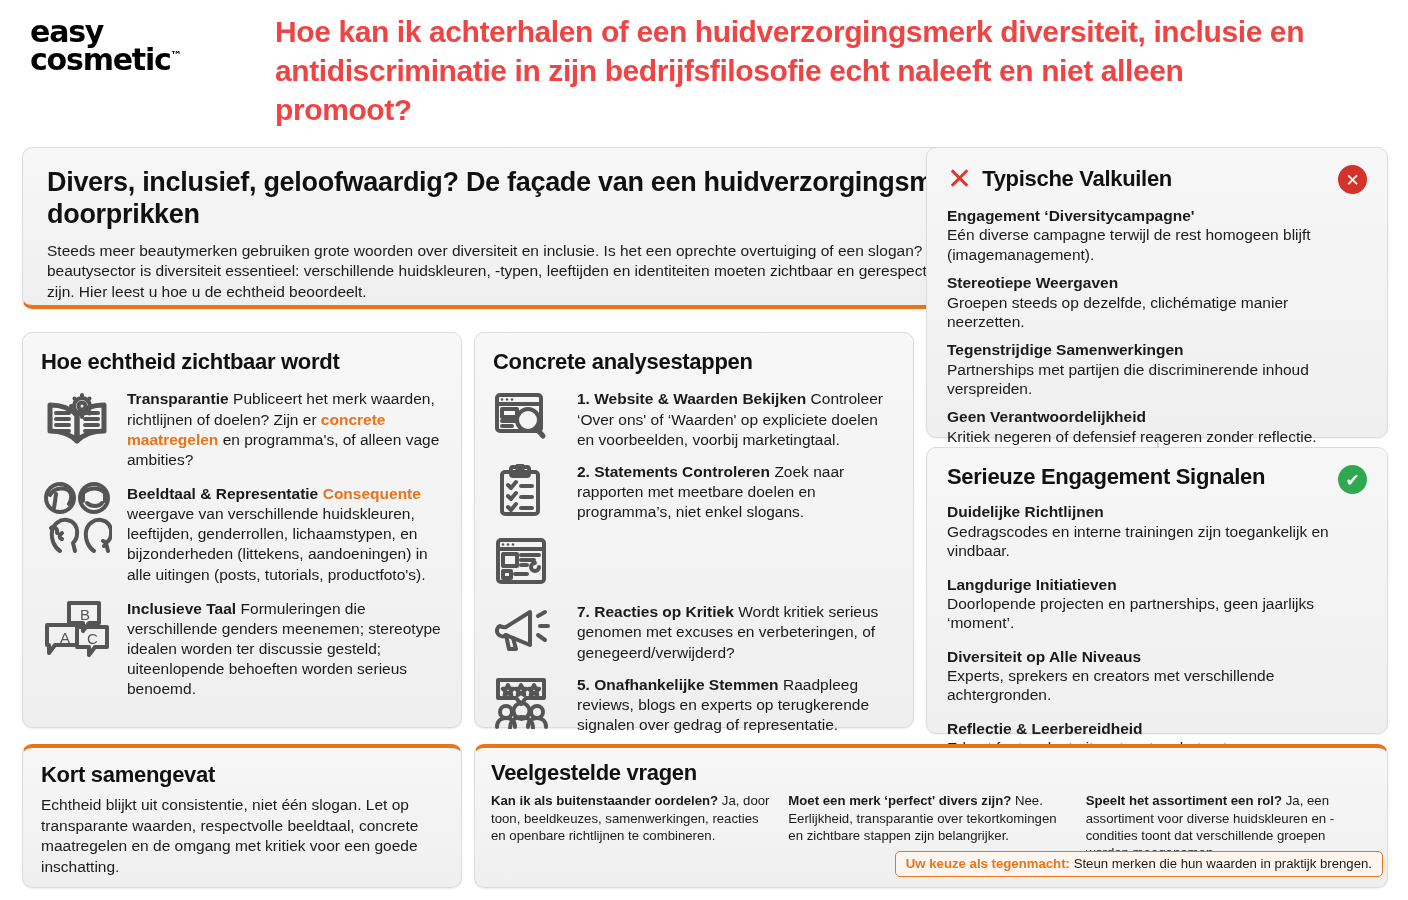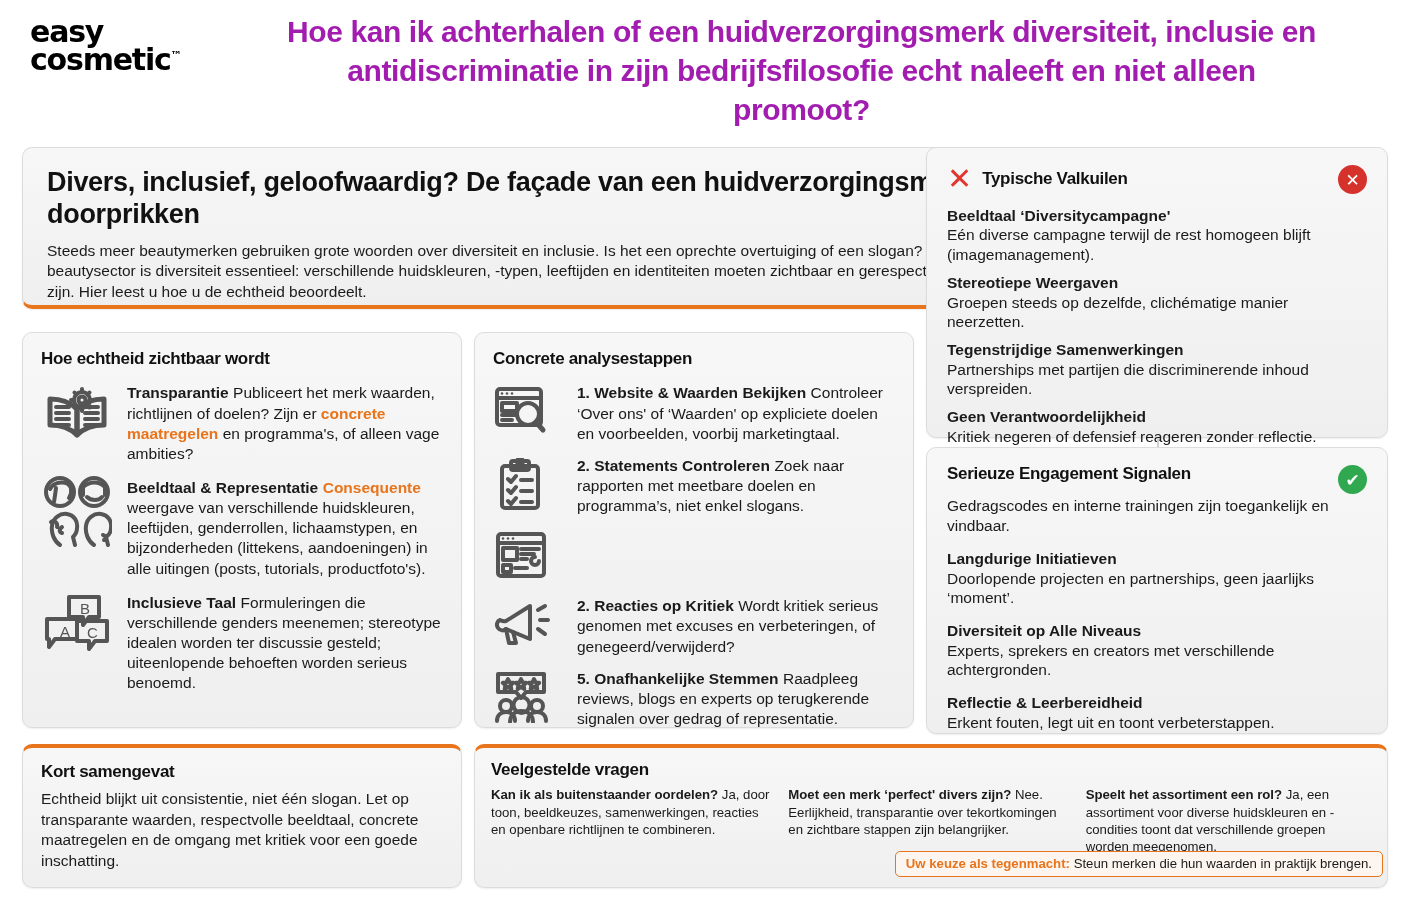--- a/index.html
+++ b/index.html
@@ -15,38 +15,38 @@
   
   .header { display: flex; align-items: flex-start; padding: 12px 20px 0 30px; height: 140px; }
   .logo { width: 245px; flex: 0 0 245px; padding-top: 6px; }
   .logo-text {
     font-family: "DejaVu Sans", sans-serif;
     font-weight: bold; font-size: 30px; line-height: 0.92;
     letter-spacing: -1.2px; color: #000;
   }
   .logo-tm { font-size: 11px; vertical-align: super; letter-spacing: 0; }
   .headline {
-    flex: 1; text-align: center; padding-right: 60px;
+    flex: 1; text-align: left; padding-right: 60px;
     font-size: 30px; font-weight: bold; line-height: 1.3;
-    color: #a21caf; letter-spacing: -0.4px;
+    color: #ef4444; letter-spacing: -0.4px;
   }
 
   
   .card {
     background: linear-gradient(180deg,#f7f7f7 0%, #efefef 100%);
     border: 1px solid #dcdcdc;
     border-radius: 10px;
     box-shadow: 0 1px 2px rgba(0,0,0,.07);
     position: absolute;
   }
   .card.orange-bottom { border-bottom: 4px solid #e8741c; }
   .card.orange-top { border-top: 4px solid #e8741c; }
 
   .card-title {
-    font-size: 17px; font-weight: bold; line-height: 1.2;
+    font-size: 22px; font-weight: bold; line-height: 1.2;
     letter-spacing: -0.3px; color: #111;
   }
   .card-title.big { font-size: 27px; }
   .body-text { font-size: 15.5px; line-height: 1.32; color: #1b1b1b; }
 
   
   #intro { left: 22px; top: 147px; width: 982px; height: 162px; padding: 18px 24px 14px 24px; }
   #intro .card-title { margin-bottom: 10px; }
 
   
@@ -123,21 +123,21 @@
     <div class="body-text">Steeds meer beautymerken gebruiken grote woorden over diversiteit en inclusie. Is het een oprechte overtuiging of een slogan? In de beautysector is diversiteit essentieel: verschillende huidskleuren, -typen, leeftijden en identiteiten moeten zichtbaar en gerespecteerd zijn. Hier leest u hoe u de echtheid beoordeelt.</div>
   </div>
 
   <div class="card" id="pitfalls">
     <div class="panel-head">
       <span class="x-glyph">✕</span>
       <span class="card-title">Typische Valkuilen</span>
       <span class="badge red">✕</span>
     </div>
     <div class="kv">
-      <span class="k">Beeldtaal ‘Diversitycampagne'</span>
+      <span class="k">Engagement ‘Diversitycampagne'</span>
       <span class="v">Eén diverse campagne terwijl de rest homogeen blijft (imagemanagement).</span>
     </div>
     <div class="kv">
       <span class="k">Stereotiepe Weergaven</span>
       <span class="v">Groepen steeds op dezelfde, clichématige manier neerzetten.</span>
     </div>
     <div class="kv">
       <span class="k">Tegenstrijdige Samenwerkingen</span>
       <span class="v">Partnerships met partijen die discriminerende inhoud verspreiden.</span>
     </div>
@@ -147,20 +147,21 @@
     </div>
   </div>
   <div class="connector"></div>
 
   <div class="card" id="signals">
     <div class="panel-head">
       <span class="card-title">Serieuze Engagement Signalen</span>
       <span class="badge green">✔</span>
     </div>
     <div class="kv">
+      <span class="k">Duidelijke Richtlijnen</span>
       <span class="v">Gedragscodes en interne trainingen zijn toegankelijk en vindbaar.</span>
     </div>
     <div class="kv">
       <span class="k">Langdurige Initiatieven</span>
       <span class="v">Doorlopende projecten en partnerships, geen jaarlijks ‘moment’.</span>
     </div>
     <div class="kv">
       <span class="k">Diversiteit op Alle Niveaus</span>
       <span class="v">Experts, sprekers en creators met verschillende achtergronden.</span>
     </div>
@@ -286,21 +287,21 @@
 
     <div class="item">
       <span class="ico">
         <svg width="56" height="48" viewBox="0 0 56 48">
           <path class="ln2" d="M6 20c-3 1-4 5-2 8s6 3 8 1l24 10V6L12 21c-2 1-4 0-6-1z"></path>
           <path class="ln2" d="M12 29l3 14h7l-3-11"></path>
           <path class="ln2" d="M44 10l7-4M46 20h8M44 29l7 5"></path>
         </svg>
       </span>
       <span class="txt">
-        <span class="t">2. Reacties op Kritiek</span>
+        <span class="t">7. Reacties op Kritiek</span>
         <span class="d">Wordt kritiek serieus genomen met excuses en verbeteringen, of genegeerd/verwijderd?</span>
       </span>
     </div>
 
     <div class="item">
       <span class="ico">
         <svg width="56" height="52" viewBox="0 0 56 52">
           <path class="ln2" d="M4 3h46v18H32l-5 6-5-6H4z"></path>
           <path class="ln2" d="M14 8l1.6 3.4 3.6.4-2.7 2.5.8 3.6-3.3-1.9-3.3 1.9.8-3.6L8.8 11.8l3.6-.4z"></path>
           <path class="ln2" d="M27 8l1.6 3.4 3.6.4-2.7 2.5.8 3.6-3.3-1.9-3.3 1.9.8-3.6-2.7-2.5 3.6-.4z"></path>

